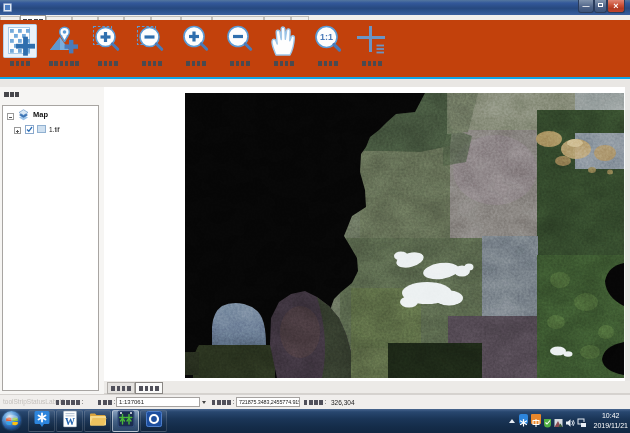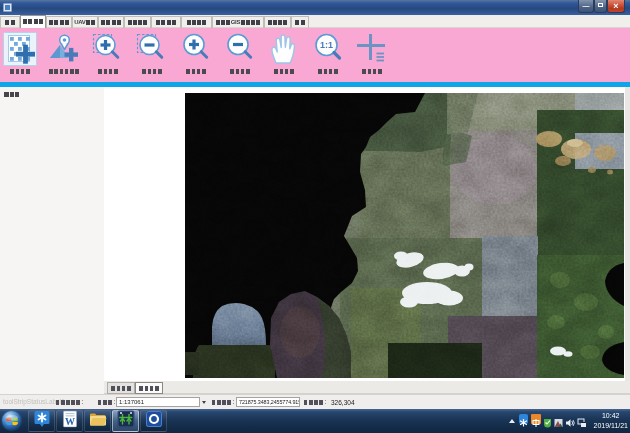--- a/index.html
+++ b/index.html
@@ -10,21 +10,21 @@
 #title .ico:after{content:"";position:absolute;left:1px;top:1px;width:5px;height:5px;background:#4a7ec2}
 .wbtn{top:0;height:13px;border:1px solid #2a3c5c;border-top:none;border-radius:0 0 3px 3px}
 #bmin{left:578px;width:16px;background:linear-gradient(180deg,#8294ad,#4d6287 60%,#3c5378)}
 #bmax{left:594px;width:13px;background:linear-gradient(180deg,#8294ad,#4d6287 60%,#3c5378)}
 #bclose{left:607px;width:18px;background:linear-gradient(180deg,#e08573,#c94f35 45%,#b03a22 70%,#c1442c)}
 .wbtn span{position:absolute;left:0;top:0;color:#fff;font-size:7px;line-height:12px;width:100%;text-align:center;font-weight:bold}
 #tabrow{position:absolute;left:0;top:15px;width:630px;height:13px;background:#f1efec;border-bottom:1px solid #d9d6d2}
 .mtab{position:absolute;top:1px;height:12px;font-size:6px;color:#333;text-align:center;line-height:11px;border:1px solid #c0bdb8;border-bottom:none;white-space:nowrap}
 .mtab.sel{background:#fdfdfd;border:1px solid #9a9792;border-bottom:none;top:0;height:13px}
 .lt{font-size:6px;font-weight:bold;color:#3a3a40;vertical-align:0.5px;letter-spacing:-0.3px}
-#toolbar{position:absolute;left:0;top:28px;width:630px;height:59px;background:#f9a8d4;border-bottom:5px solid #0ea5e9}
+#toolbar{position:absolute;left:0;top:20px;width:630px;height:59px;background:#c2410c;border-bottom:2px solid #0ea5e9}
 .tbi{position:absolute;top:4px;width:34px;height:34px}
 .tbl{position:absolute;top:40px;width:44px;text-align:center;height:8px;line-height:7px;font-size:5px}
 .tbl i{width:3.9px;height:4.9px;background:#4a4a50;margin:0 .6px}
 #lpanel{position:absolute;left:0;top:87px;width:104px;height:307px;background:#f6f5f3}
 #ltitle{left:4px;top:4px;line-height:6px;font-size:5px}
 #ltitle i{background:#47474b;width:4.5px;height:5px;margin:0 .4px}
 #tree{left:2px;top:18px;width:97px;height:286px;background:#fff;border:1px solid #a8a5a2}
 #map{position:absolute;left:104px;top:87px;width:526px;height:294px;background:#fff}
 #maptabs{position:absolute;left:104px;top:381px;width:526px;height:13px;background:#eceae7;border-bottom:1px solid #d5d2ce}
 .mmtab{position:absolute;top:1px;height:12px;text-align:center;line-height:10px;font-size:5px;border:1px solid #b0ada9;background:#e4e2df}
@@ -140,20 +140,42 @@
           <line x1="2" y1="13.5" x2="30" y2="13.5" stroke="#6b94c4" stroke-width="3"></line>
           <line x1="15.5" y1="2" x2="15.5" y2="28" stroke="#6b94c4" stroke-width="3"></line>
           <line x1="21.5" y1="21.5" x2="29" y2="21.5" stroke="#6b94c4" stroke-width="1.8"></line>
           <line x1="21.5" y1="25" x2="29" y2="25" stroke="#6b94c4" stroke-width="1.8"></line>
           <line x1="21.5" y1="28.5" x2="29" y2="28.5" stroke="#6b94c4" stroke-width="1.8"></line>
         </svg></div>
 <div class="tbl" style="left:350px"><i></i><i></i><i></i><i></i></div>
     </div>
 <div id="lpanel">
   <div class="abs" id="ltitle"><i></i><i></i><i></i></div>
+  <div class="abs" id="tree">
+        <div class="abs" style="left:4px;top:7px;width:7px;height:7px;border:1px solid #9a9a9a;background:#fff">
+          <div class="abs" style="left:1px;top:2.5px;width:3px;height:1px;background:#555"></div>
+        </div>
+        <svg class="abs" style="left:15px;top:3px" width="12" height="12" viewBox="0 0 12 12">
+          <polygon points="1,8.5 5.5,5.7 10,8.5 5.5,11.3" fill="#9cc3e8"></polygon>
+          <polygon points="1,6 5.5,3.2 10,6 5.5,8.8" fill="#3c74b4"></polygon>
+          <polygon points="1,3.5 5.5,0.7 10,3.5 5.5,6.3" fill="#d9e8f5" stroke="#5b8fc7" stroke-width="0.6"></polygon>
+        </svg>
+        <div class="abs" style="left:30px;top:4px;font-size:7.5px;font-weight:bold;color:#111">Map</div>
+        <div class="abs" style="left:11px;top:21px;width:7px;height:7px;border:1px solid #9a9a9a;background:#fff">
+          <div class="abs" style="left:1px;top:2.5px;width:3px;height:1px;background:#555"></div>
+          <div class="abs" style="left:2px;top:1.5px;width:1px;height:3px;background:#555"></div>
+        </div>
+        <div class="abs" style="left:22px;top:19px;width:9px;height:9px;border:1px solid #8aa8cc;background:#fff">
+          <svg width="7" height="7" viewBox="0 0 7 7" style="position:absolute;left:0px;top:0px">
+            <path d="M1,3.5 L2.8,5.3 L6,1" fill="none" stroke="#2d6fb8" stroke-width="1.3"></path>
+          </svg>
+        </div>
+        <div class="abs" style="left:34px;top:19px;width:9px;height:8px;background:#cfe0f0;border:1px solid #90b0d0"></div>
+        <div class="abs" style="left:46px;top:20px;font-size:6.5px;color:#111">1.tif</div>
+      </div>
 </div>
 <div id="map"><svg width="526" height="294" viewBox="104 87 526 294">
 <defs>
 <clipPath id="rc">
             <rect x="185" y="93" width="439" height="285"></rect>
           </clipPath>
 <linearGradient id="gdome" x1="0" y1="0" x2="0" y2="1">
 <stop offset="0" stop-color="#8496a9"></stop>
             <stop offset="0.6" stop-color="#70829a"></stop>
             <stop offset="1" stop-color="#5d6f85"></stop>

